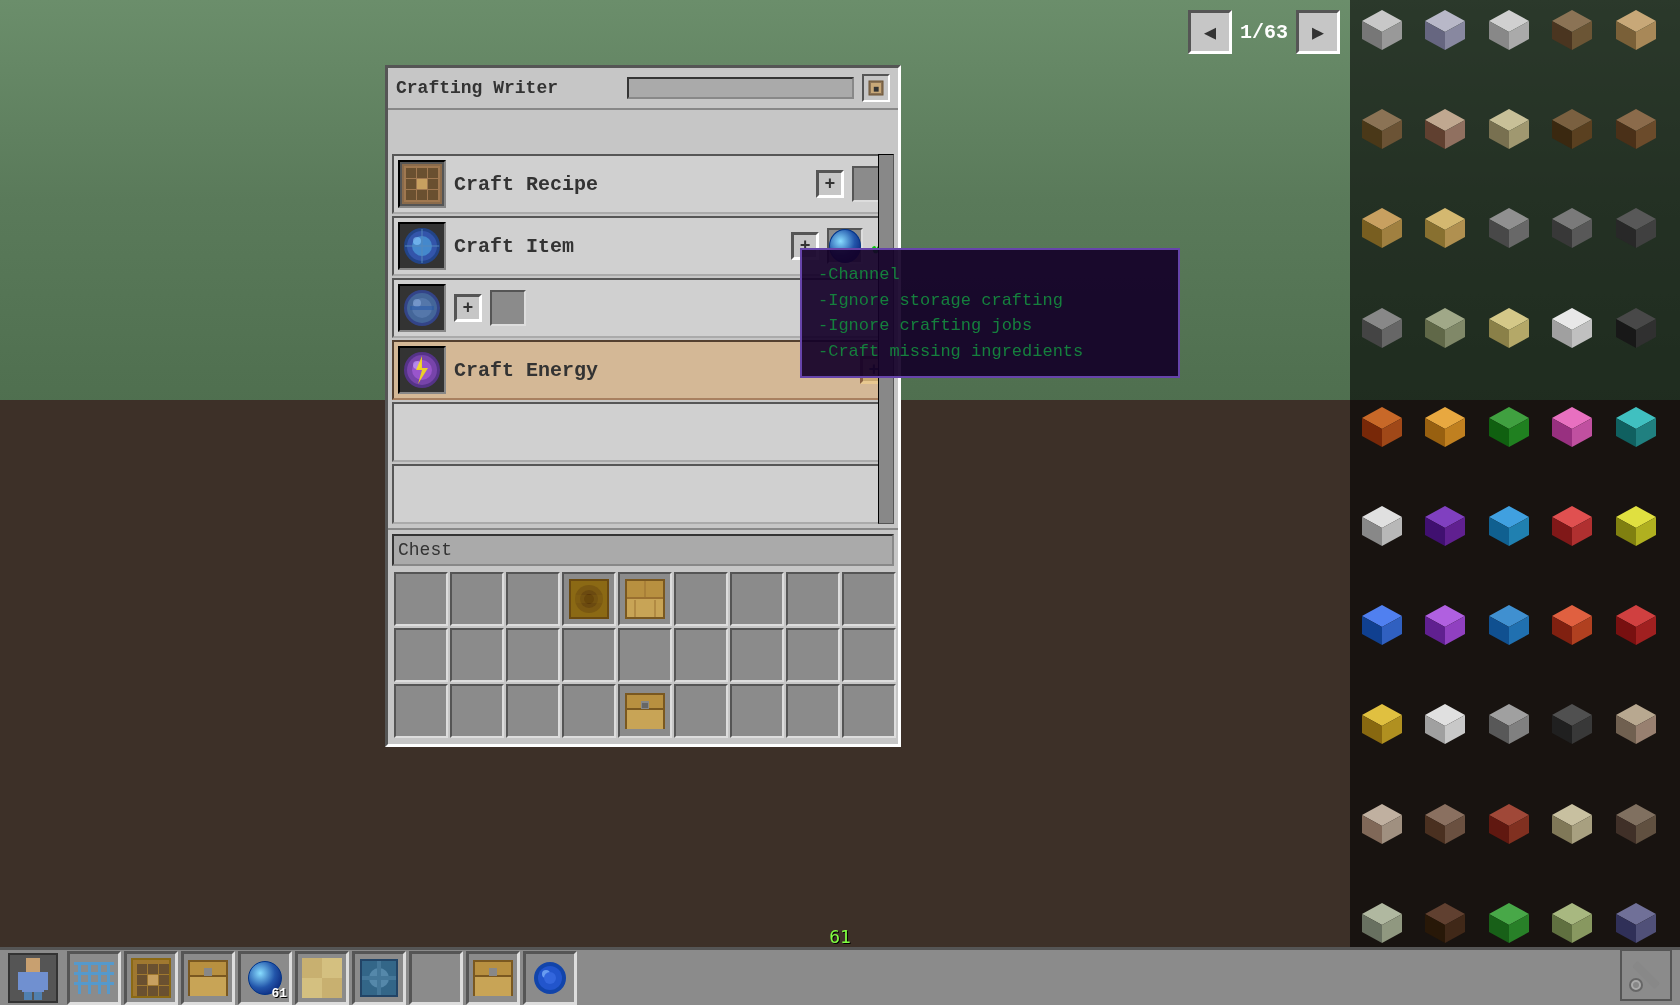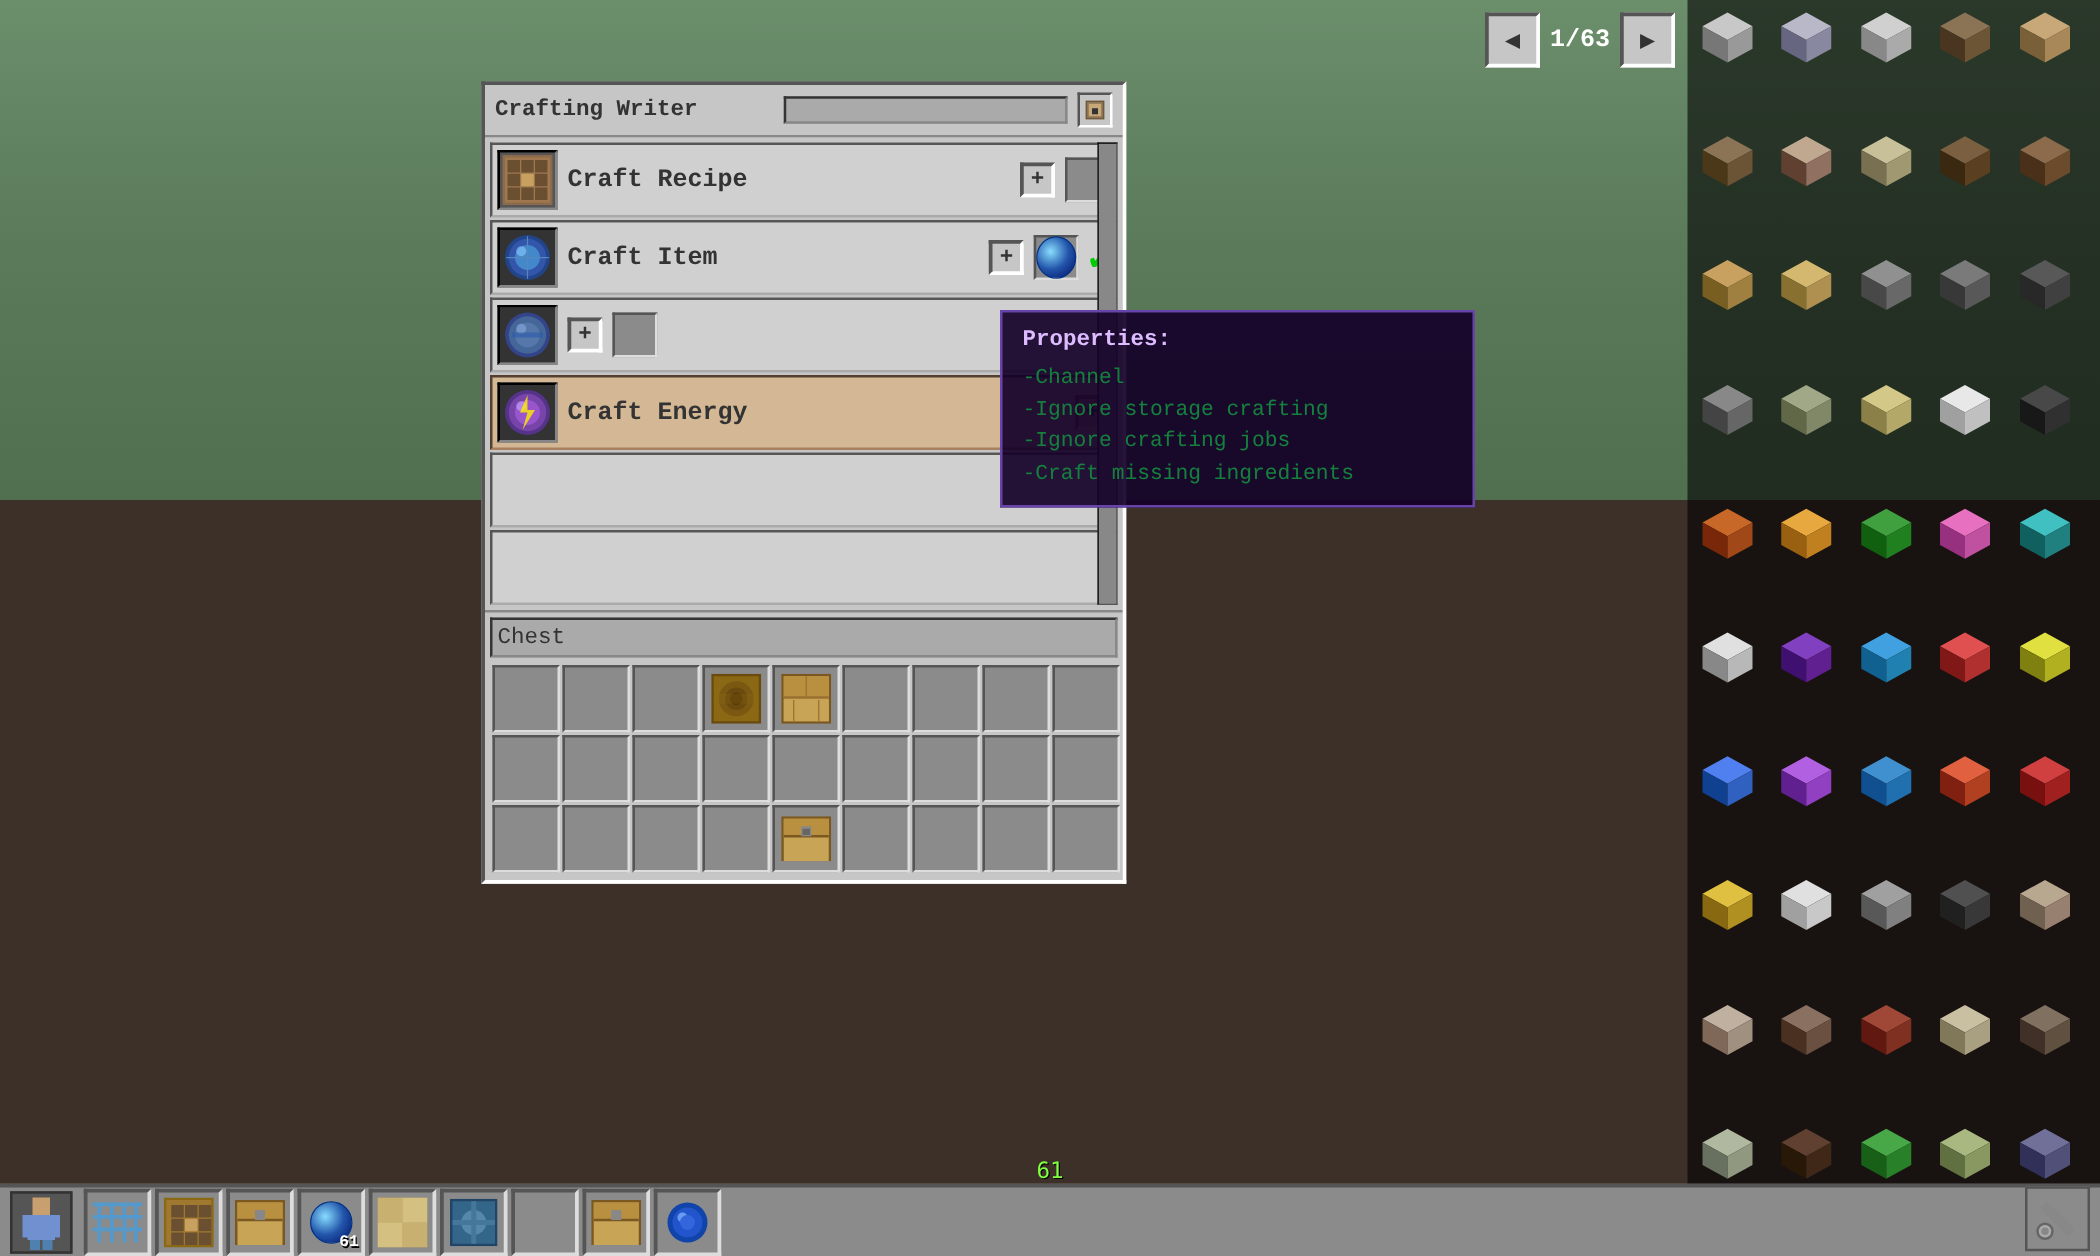--- a/index.html
+++ b/index.html
@@ -83,20 +83,21 @@
     }
 
     
     .recipe-list {
       background: #c6c6c6;
       padding: 4px;
       display: flex;
       flex-direction: column;
       gap: 2px;
       position: relative;
+      margin-top: 40px;
     }
 
     .recipe-row {
       display: flex;
       align-items: center;
       height: 60px;
       background: #d0d0d0;
       border: 2px inset #aaa;
       padding: 4px;
       gap: 8px;
@@ -924,21 +925,20 @@
       </div>
       <div class="inv-slot"></div>
       <div class="inv-slot"></div>
       <div class="inv-slot"></div>
       <div class="inv-slot"></div>
     </div>
   </div>
 </div>
 
 <div class="tooltip">
-  <div class="tooltip-title">Properties:</div>
   <div class="tooltip-line">-Channel</div>
   <div class="tooltip-line">-Ignore storage crafting</div>
   <div class="tooltip-line">-Ignore crafting jobs</div>
   <div class="tooltip-line">-Craft missing ingredients</div>
 </div>
 
 <div style="position:absolute; bottom:0; left:0; right:0; height:58px; background:#8b8b8b; border-top:3px solid #555; display:flex; align-items:center; padding:2px 8px; gap:3px;">
 
   <div style="width:50px; height:50px; background:#555; border:2px solid #333; display:flex; align-items:center; justify-content:center; margin-right:6px;">
     <svg width="34" height="44" viewBox="0 0 34 44">

